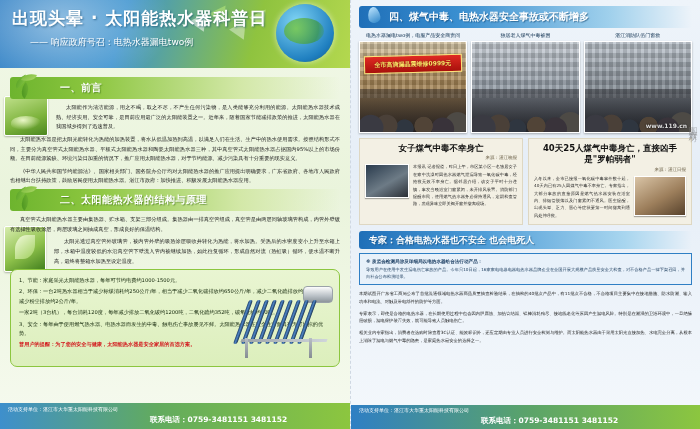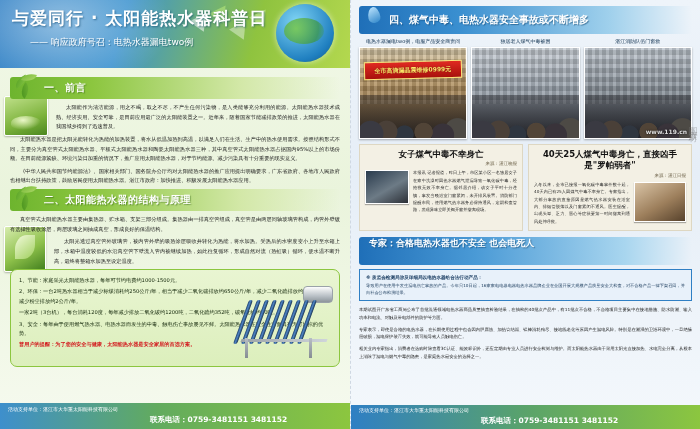--- a/index.html
+++ b/index.html
@@ -79,21 +79,21 @@
   .sec-head {
     position: relative;
     height: 22px;
     margin: 3px 0 4px 0;
     background: linear-gradient(90deg,#6db42e 0%, #8cc63f 25%, #d3e8a8 70%, rgba(255,255,255,0) 100%);
     border-radius: 3px;
     display: flex; align-items: center;
   }
   .sec-head .sh-text {
     color: #ffffff; font-size: 10px; font-weight: bold;
-    padding-left: 34px; letter-spacing: .5px;
+    padding-left: 50px; letter-spacing: .5px;
     text-shadow: 1px 1px 1px rgba(40,90,10,.5);
     white-space: nowrap;
   }
   .leaf-badge {
     position: absolute; left: 2px; top: -4px;
     width: 30px; height: 28px;
   }
   .leaf-badge .lf {
     position: absolute; width: 14px; height: 9px;
     border-radius: 100% 0 100% 0;
@@ -195,21 +195,21 @@
 
   
   .page-right {
     position: relative;
     width: 350px; height: 429px;
     background: linear-gradient(180deg,#eef4fa 0%, #e6eef7 40%, #f4f8fc 100%);
     overflow: hidden;
     border-left: 1px dashed #cfd8e2;
   }
   .rp-head {
-    position: relative; height: 28px; margin: 6px 8px 4px 8px;
+    position: relative; height: 22px; margin: 6px 8px 4px 8px;
     background: linear-gradient(90deg,#1f6fb8 0%, #3a8fd0 30%, #9fd0ec 75%, rgba(255,255,255,0) 100%);
     border-radius: 3px; display: flex; align-items: center;
   }
   .rp-head .sh-text {
     color: #fff; font-size: 10px; font-weight: bold; padding-left: 30px;
     text-shadow: 1px 1px 1px rgba(0,50,90,.5); white-space: nowrap;
   }
   .rp-head .drop {
     position: absolute; left: 4px; top: -2px; width: 22px; height: 24px;
   }
@@ -288,23 +288,23 @@
     border: 1px solid #fff; box-shadow: 0 1px 1px rgba(0,0,0,.3);
   }
   .np1 { background: linear-gradient(150deg,#2a3b4d,#6d7b86 55%,#2b2f36); }
   .news-photo-right {
     float: right; width: 52px; height: 40px; margin: 1px 0 2px 4px;
     border: 1px solid #fff; box-shadow: 0 1px 1px rgba(0,0,0,.3);
     background: linear-gradient(150deg,#d9c4a6,#9d7f5c 55%,#57422c);
   }
 
   .expert-head {
-    margin: 6px 8px 4px 8px; height: 28px;
+    margin: 6px 8px 4px 8px; height: 18px;
     background: linear-gradient(90deg,#1f6fb8 0%, #4a9ad6 35%, #a9d6ef 80%, rgba(255,255,255,0) 100%);
-    border-radius: 3px; display: flex; 
+    border-radius: 3px; display: flex; align-items: center;
   }
   .expert-head span {
     color: #fff; font-size: 9px; font-weight: bold; padding-left: 10px;
     text-shadow: 1px 1px 1px rgba(0,50,90,.5); white-space: nowrap;
   }
   .expert-body { padding: 0 8px; }
   .blue-box {
     border: 1px solid #2f7fc4; background: #e8f1fa;
     padding: 4px 6px; margin-bottom: 4px;
   }
@@ -336,21 +336,21 @@
   <div class="page-left">
 
     <div class="lp-top">
       <div class="arrows">
         <div class="arrow a1"></div>
         <div class="arrow a2"></div>
         <div class="arrow a3"></div>
         <div class="arrow a4"></div>
       </div>
       <div class="globe"></div>
-      <div class="lp-title">与爱同行 · 太阳能热水器科普日</div>
+      <div class="lp-title">出现头晕 · 太阳能热水器科普日</div>
       <div class="lp-sub">—— 响应政府号召：电热水器漏电two例</div>
     </div>
 
     <div class="pic-left-1"></div>
     <div class="pic-left-2"></div>
 
     <div class="lp-body">
 
       <div class="sec-head">
         <div class="leaf-badge">

